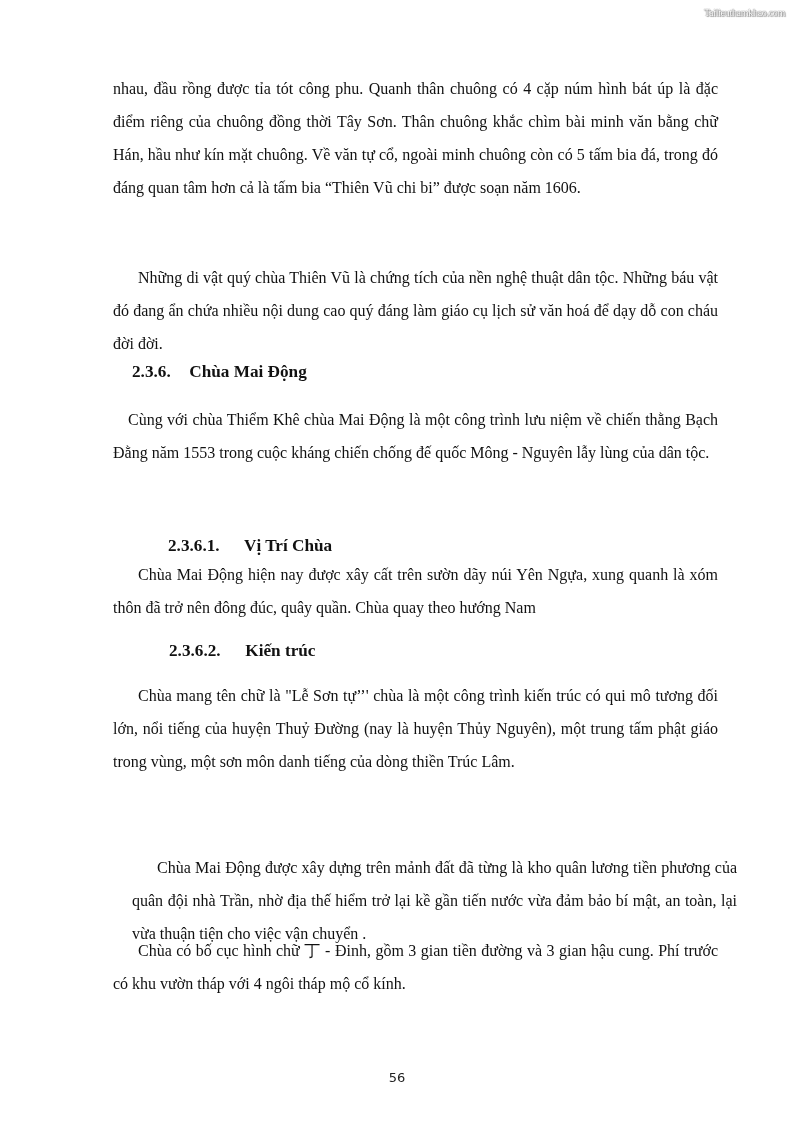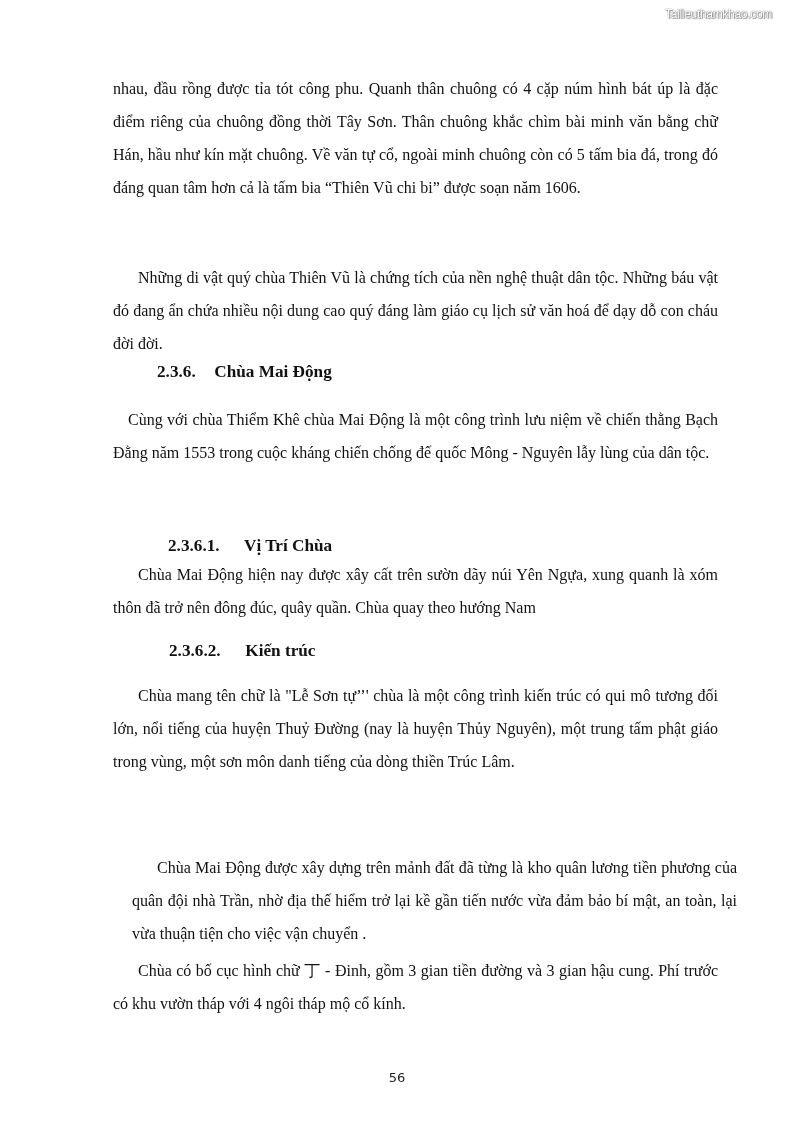--- a/index.html
+++ b/index.html
@@ -11,23 +11,23 @@
       width: 794px;
       height: 1123px;
       position: relative;
       overflow: hidden;
       font-family: "Liberation Serif", serif;
       color: #111111;
     }
     .watermark {
       position: absolute;
       top: 7px;
-      right: 22px;
-      font-family: Liberation Sans, sans-serif;
-      font-size: 12px;
+      right: 9px;
+      font-family: Liberation Serif, serif;
+      font-size: 10px;
       color: #ffffff;
       letter-spacing: -0.3px;
       text-shadow: 0 0 1px #777, 0 0 1px #777, 1px 1px 1px #999;
     }
     .page {
       position: absolute;
       left: 113px;
       top: 72px;
       width: 605px;
     }
@@ -68,21 +68,21 @@
 <div class="page">
 
   <div class="block" style="top:0px;">
     <p class="para">nhau, đầu rồng được tỉa tót công phu. Quanh thân chuông có 4 cặp núm hình bát úp là đặc điểm riêng của chuông đồng thời Tây Sơn. Thân chuông khắc chìm bài minh văn bằng chữ Hán, hầu như kín mặt chuông. Về văn tự cổ, ngoài minh chuông còn có 5 tấm bia đá, trong đó đáng quan tâm hơn cả là tấm bia “Thiên Vũ chi bi” được soạn năm 1606.</p>
   </div>
 
   <div class="block" style="top:174px;margin-top:15px;">
     <p class="para indent">Những di vật quý chùa Thiên Vũ là chứng tích của nền nghệ thuật dân tộc. Những báu vật đó đang ẩn chứa nhiều nội dung cao quý đáng làm giáo cụ lịch sử văn hoá để dạy dỗ con cháu đời đời.</p>
   </div>
 
-  <div class="h3" style="top:289px; left:19px;margin-left:25px;">
+  <div class="h3" style="top:289px; left:19px;">
     <span class="num" style="width:53px;">2.3.6.</span>
     <span>Chùa Mai Động</span>
   </div>
 
   <div class="block" style="top:331px;">
     <p class="para indent-small">Cùng với chùa Thiểm Khê chùa Mai Động là một công trình lưu niệm về chiến thằng Bạch Đằng năm 1553 trong cuộc kháng chiến chống đế quốc Mông - Nguyên lẫy lùng của dân tộc.</p>
   </div>
 
   <div class="h3" style="top:463px; left:55px;">
     <span class="num" style="width:72px;">2.3.6.1.</span>
@@ -99,19 +99,19 @@
   </div>
 
   <div class="block" style="top:607px;">
     <p class="para indent">Chùa mang tên chữ là "Lễ Sơn tự’’' chùa là một công trình kiến trúc có qui mô tương đối lớn, nổi tiếng của huyện Thuỷ Đường (nay là huyện Thủy Nguyên), một trung tấm phật giáo trong vùng, một sơn môn danh tiếng của dòng thiền Trúc Lâm.</p>
   </div>
 
   <div class="block" style="top:779px;margin-left:19px;">
     <p class="para indent">Chùa Mai Động được xây dựng trên mảnh đất đã từng là kho quân lương tiền phương của quân đội nhà Trần, nhờ địa thế hiểm trở lại kề gần tiến nước vừa đảm bảo bí mật, an toàn, lại vừa thuận tiện cho việc vận chuyển .</p>
   </div>
 
-  <div class="block" style="top:862px;margin-top:20px;">
+  <div class="block" style="top:862px;">
     <p class="para indent">Chùa có bố cục hình chữ 丁 - Đinh, gồm 3 gian tiền đường và 3 gian hậu cung. Phí trước có khu vườn tháp với 4 ngôi tháp mộ cổ kính.</p>
   </div>
 
 </div>
 
 <div class="page-number">56</div>
 
 </body></html>

